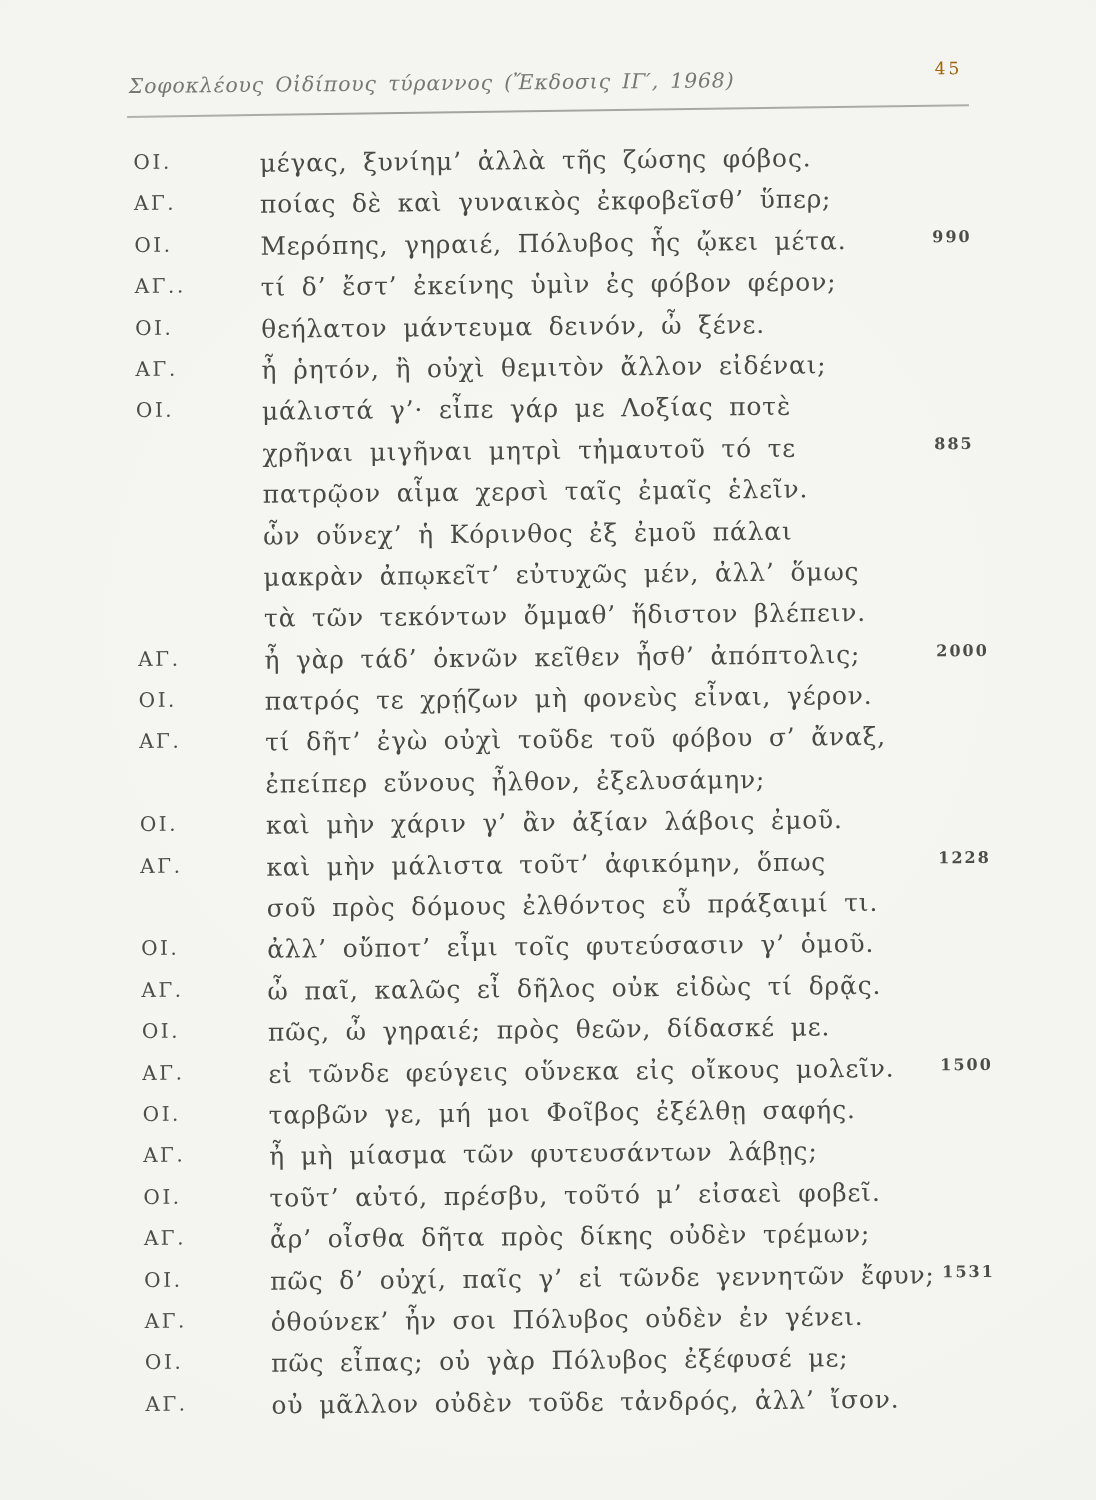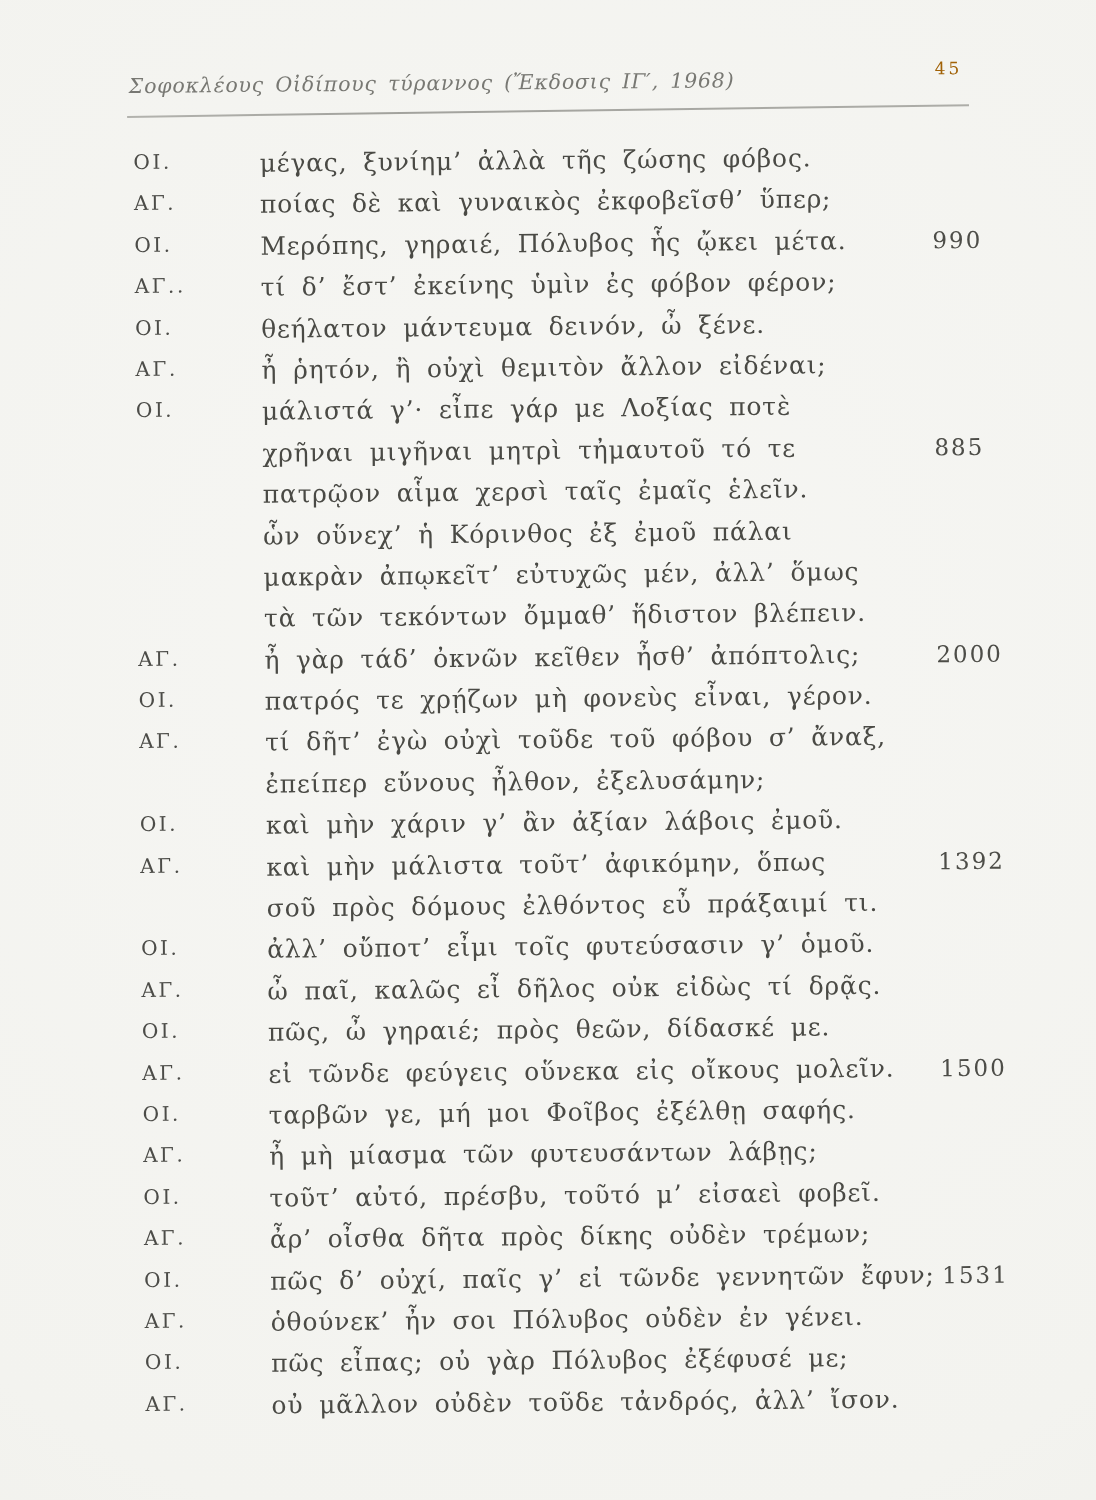--- a/index.html
+++ b/index.html
@@ -82,23 +82,24 @@
     font-size: 25px;
     letter-spacing: 0.8px;
     word-spacing: 7px;
     color: #49494500;
     color: #4a4a45;
   }
   .lineno {
     position: absolute;
     left: 930px;
     top: 6px;
-    font-size: 23px;
+    font-size: 16px;
     letter-spacing: 2px;
     color: #4d4d48;
+    font-weight: bold;
   }
 </style>
 </head>
 <body>
 
 <div class="page">
 
   <div class="header">
     <span class="running-title">Σοφοκλέους Οἰδίπους τύραννος (Ἔκδοσις ΙΓ′, 1968)</span>
     <span class="page-number">45</span>
@@ -168,21 +169,21 @@
       <div class="verse-line">
         <span class="verse">ἐπείπερ εὔνους ἦλθον, ἐξελυσάμην;</span>
       </div>
       <div class="verse-line">
         <span class="speaker">ΟΙ.</span>
         <span class="verse">καὶ μὴν χάριν γ’ ἂν ἀξίαν λάβοις ἐμοῦ.</span>
       </div>
       <div class="verse-line">
         <span class="speaker">ΑΓ.</span>
         <span class="verse">καὶ μὴν μάλιστα τοῦτ’ ἀφικόμην, ὅπως</span>
-        <span class="lineno">1392</span>
+        <span class="lineno">1228</span>
       </div>
       <div class="verse-line">
         <span class="verse">σοῦ πρὸς δόμους ἐλθόντος εὖ πράξαιμί τι.</span>
       </div>
       <div class="verse-line">
         <span class="speaker">ΟΙ.</span>
         <span class="verse">ἀλλ’ οὔποτ’ εἶμι τοῖς φυτεύσασιν γ’ ὁμοῦ.</span>
       </div>
       <div class="verse-line">
         <span class="speaker">ΑΓ.</span>

